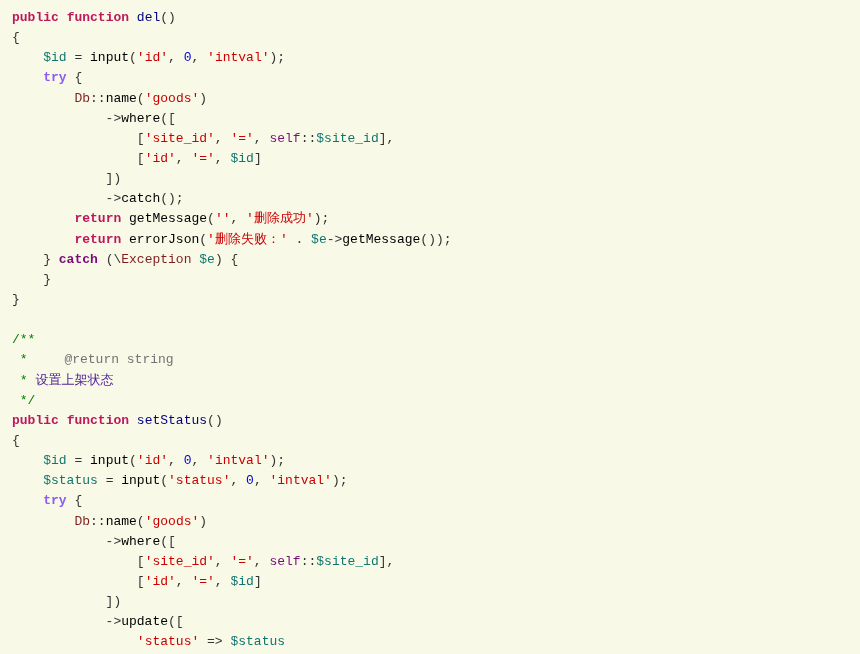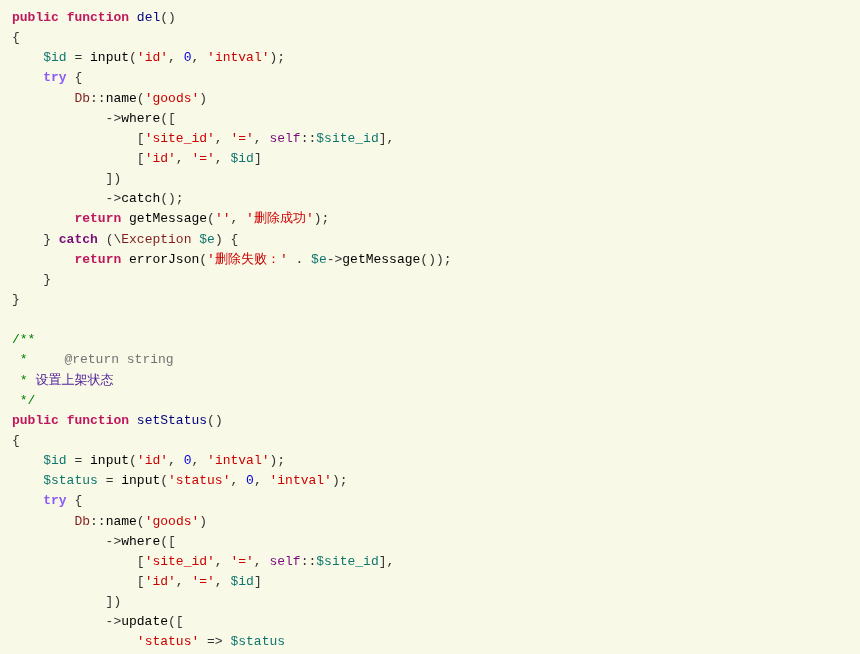--- a/index.html
+++ b/index.html
@@ -59,23 +59,23 @@
   <span class="line"><span class="plain">                [</span><span class="string">'site_id'</span><span class="plain">, </span><span class="string">'='</span><span class="plain">, </span><span class="self">self</span><span class="plain">::</span><span class="var">$site_id</span><span class="plain">],</span></span>
 
   <span class="line"><span class="plain">                [</span><span class="string">'id'</span><span class="plain">, </span><span class="string">'='</span><span class="plain">, </span><span class="var">$id</span><span class="plain">]</span></span>
 
   <span class="line"><span class="plain">            ])</span></span>
 
   <span class="line"><span class="plain">            -&gt;</span><span class="method">catch</span><span class="plain">();</span></span>
 
   <span class="line"><span class="plain">        </span><span class="kw">return</span> <span class="method">getMessage</span><span class="plain">(</span><span class="string">''</span><span class="plain">, </span><span class="string">'删除成功'</span><span class="plain">);</span></span>
 
+  <span class="line"><span class="plain">        </span><span class="kw">return</span> <span class="method">errorJson</span><span class="plain">(</span><span class="string">'删除失败：'</span><span class="plain"> . </span><span class="var">$e</span><span class="plain">-&gt;</span><span class="method">getMessage</span><span class="plain">());</span></span>
+
   <span class="line"><span class="plain">    } </span><span class="catch-kw">catch</span><span class="plain"> (\</span><span class="class-name">Exception</span> <span class="var">$e</span><span class="plain">) {</span></span>
-
-  <span class="line"><span class="plain">        </span><span class="kw">return</span> <span class="method">errorJson</span><span class="plain">(</span><span class="string">'删除失败：'</span><span class="plain"> . </span><span class="var">$e</span><span class="plain">-&gt;</span><span class="method">getMessage</span><span class="plain">());</span></span>
 
   <span class="line"><span class="plain">    }</span></span>
 
   <span class="line"><span class="plain">}</span></span>
 
   <span class="line"> </span>
 
   <span class="line"><span class="comment">/**</span></span>
 
   <span class="line"><span class="comment"> * </span><span class="comment-tag">@return string</span></span>

